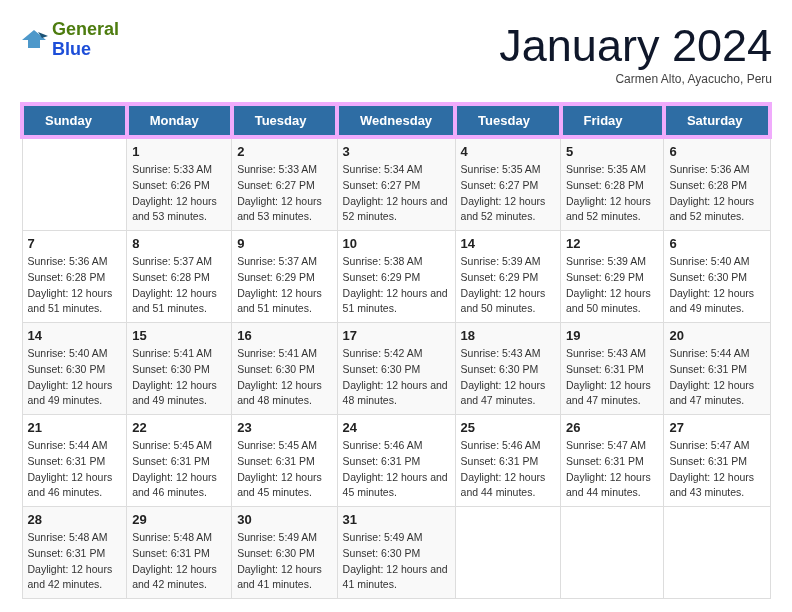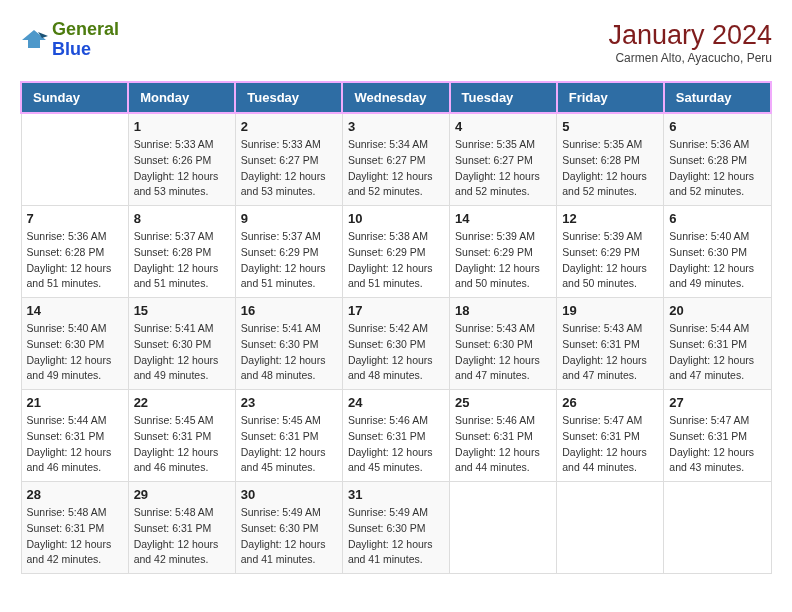--- a/index.html
+++ b/index.html
@@ -31,43 +31,43 @@
       color: #4d7c0f;
     }
     .logo-bird {
       width: 28px;
       height: 28px;
     }
     .title-area {
       text-align: right;
     }
     .month-title {
-      font-size: 27px;
+      font-size: 45px;
       font-weight: normal;
-      color: #7f1d1d;
+      color: #0f172a;
     }
     .location-title {
       font-size: 12px;
       color: #444;
     }
     table {
       width: 100%;
       border-collapse: collapse;
       font-size: 11px;
     }
     thead tr {
       background-color: #2e6da4;
       color: #fff;
     }
     thead th {
-      padding: 7px 11px;
+      padding: 7px 21px;
       text-align: left;
       font-size: 13px;
       font-weight: bold;
-      border: 2px solid #f0abfc;
+      border: 4px solid #f0abfc;
     }
     tbody tr {
       border-bottom: 1px solid #ccc;
     }
     tbody td {
       padding: 5px 5px;
       vertical-align: top;
       border: 1px solid #ddd;
       height: 80px;
       width: calc(100% / 7);

